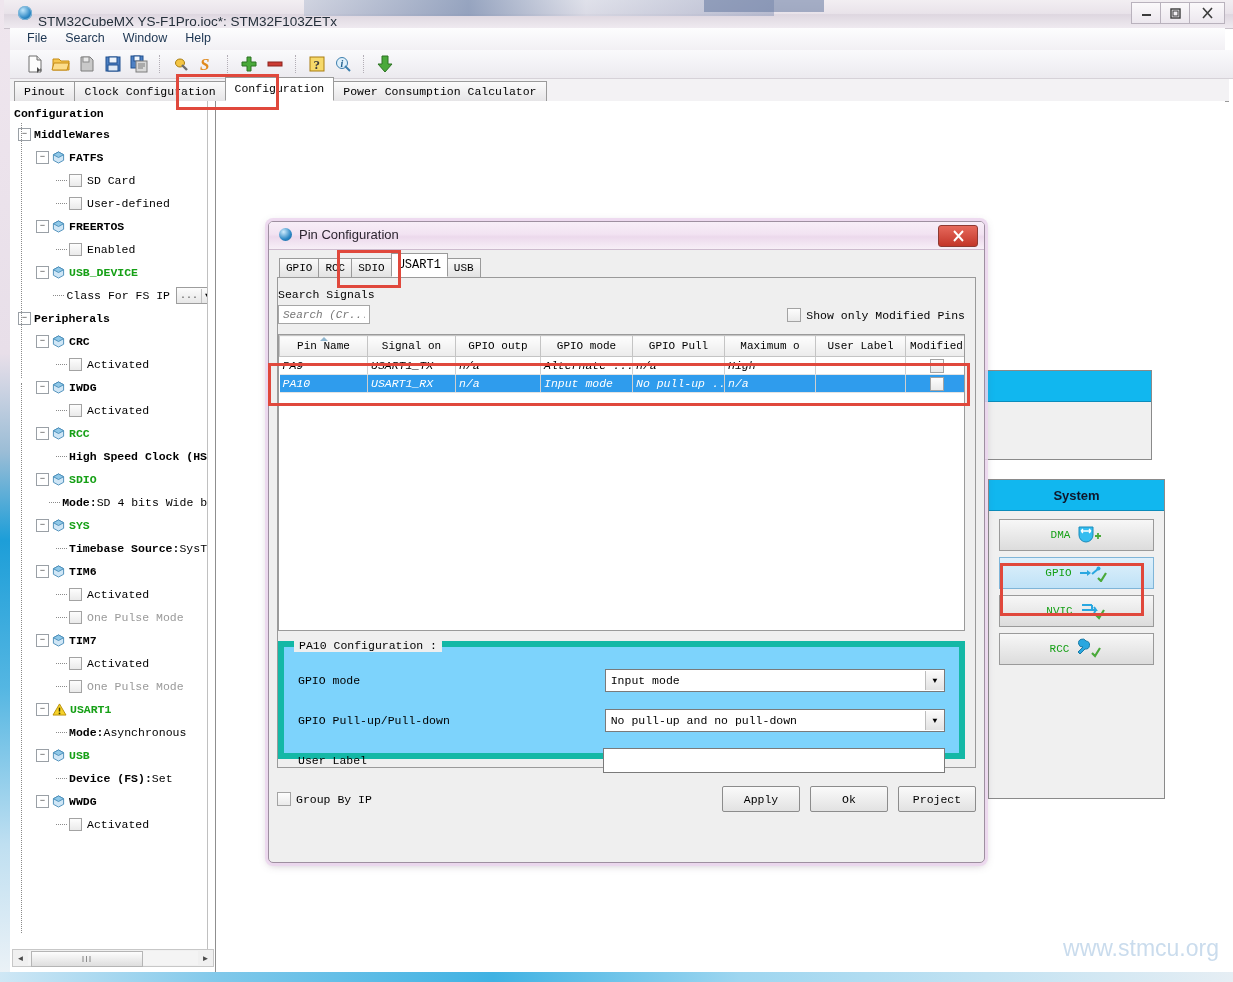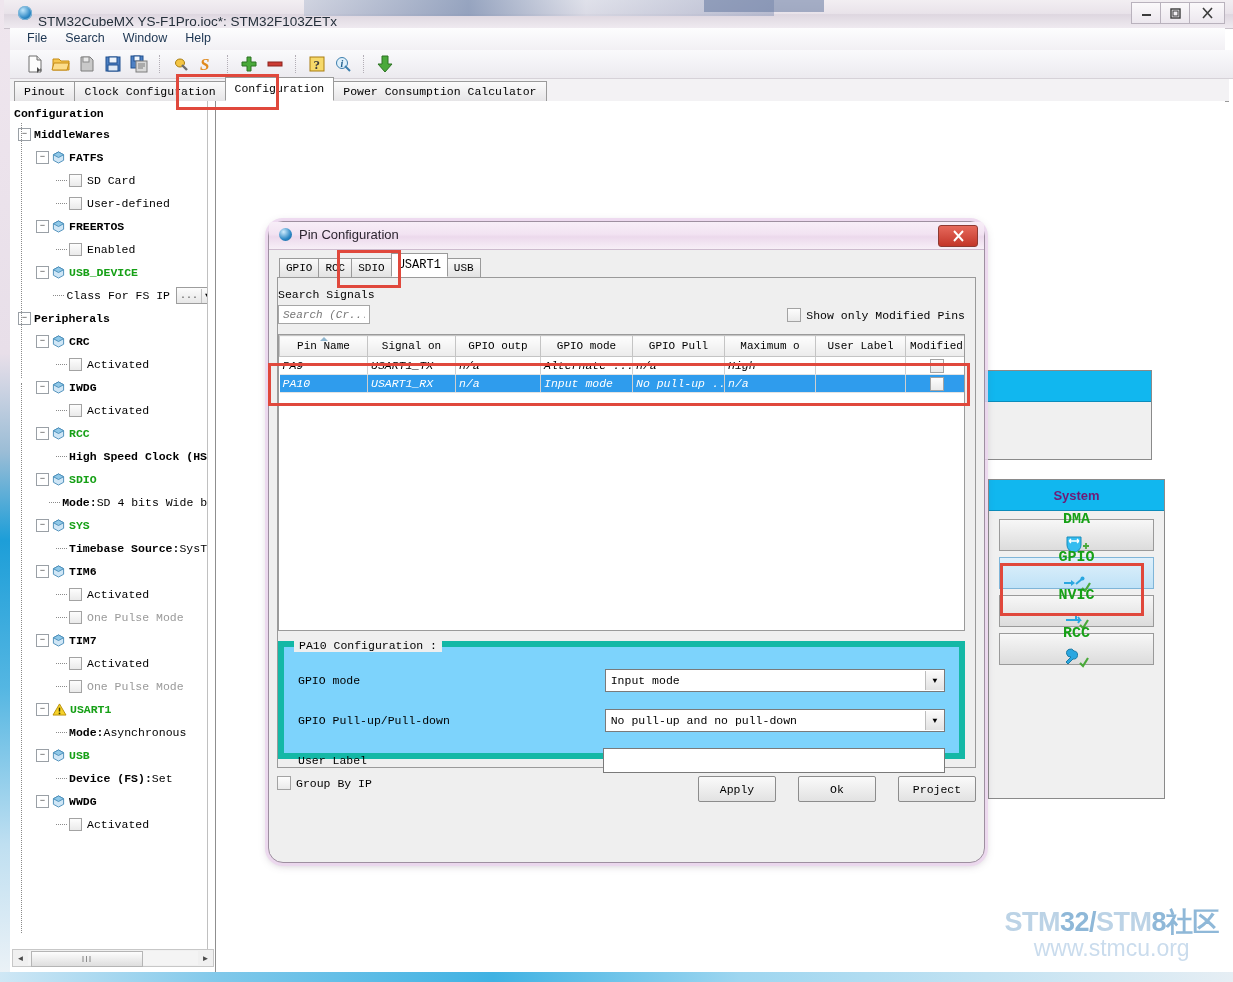--- a/index.html
+++ b/index.html
@@ -89,33 +89,33 @@
     background:#f0f0f0;border:1px solid #c7c7c7;display:flex;align-items:center;}
   .sb-arrow{width:15px;height:14px;display:flex;align-items:center;justify-content:center;font-size:8px;color:#4a4a4a;}
   .sb-track{flex:1;height:14px;background:#f4f4f4;position:relative;}
   .sb-thumb{position:absolute;left:3px;top:0;width:110px;height:14px;
     background:linear-gradient(to bottom,#fdfdfd,#dedede);border:1px solid #b5b5b5;
     display:flex;align-items:center;justify-content:center;color:#7a7a7a;font-size:9px;letter-spacing:1px;}
   #sb-vline{position:absolute;right:0;top:0;width:7px;height:848px;background:#fff;border-left:1px solid #c0c0c0;}
 
   
   .ip-block{position:absolute;background:#f0f0f0;border:1px solid #8a8a8a;}
-  .ip-head{height:30px;background:#11b7ef;color:#701a75;font-weight:bold;font-size:13px;
+  .ip-head{height:30px;background:#11b7ef;color:#0f172a;font-weight:bold;font-size:13px;
     display:flex;align-items:center;justify-content:center;border-bottom:1px solid #0b8cbb;
     font-family:"Liberation Sans",sans-serif;}
   .ip-body{padding:8px 10px;display:flex;flex-direction:column;gap:6px;}
   .ip-btn{height:30px;border:1px solid #9a9a9a;background:linear-gradient(to bottom,#f7f7f7,#dcdcdc);
     display:flex;align-items:center;justify-content:center;gap:6px;
-    font-family:"Liberation Mono","DejaVu Sans Mono",monospace;font-size:15px;color:#16a016;font-weight:bold;flex-direction:column;}
+    font-family:"Liberation Mono","DejaVu Sans Mono",monospace;font-size:11px;color:#16a016;font-weight:normal;}
   .ip-btn.sel{background:linear-gradient(to bottom,#dff0fb,#bfe2f7);border-color:#7fb5d8;}
   .ip-btn .lbl{color:#16a016;}
 
   
   #dialog{position:absolute;left:258px;top:221px;width:715px;height:640px;
-    background:#efefef;border:1px solid #9e8fa0;border-radius:15px;
+    background:#efefef;border:1px solid #9e8fa0;border-radius:5px;
     box-shadow:0 0 0 3px rgba(236,214,238,.85), 0 2px 9px rgba(90,70,95,.35);}
   #dlg-title{height:27px;border-radius:4px 4px 0 0;position:relative;
     background:linear-gradient(to bottom,#f8eef8 0%,#f2e3f2 45%,#ecd9ec 55%,#f7eff7 100%);
     border-bottom:1px solid #cdbbce;}
   #dlg-title .dico{position:absolute;left:10px;top:6px;width:13px;height:13px;border-radius:50%;
     background:radial-gradient(circle at 35% 30%,#cfecfd,#2a86c4 60%,#176090);}
   #dlg-title .dtxt{position:absolute;left:30px;top:5px;font-size:13px;color:#2c2630;font-family:"Liberation Sans",sans-serif;}
   #dlg-close{position:absolute;right:6px;top:3px;width:38px;height:20px;border:1px solid #8d3a33;border-radius:3px;
     background:linear-gradient(to bottom,#e6695c,#c3362a);color:#fff;font-size:12px;font-weight:bold;
     display:flex;align-items:center;justify-content:center;}
@@ -155,21 +155,21 @@
   .form-row{display:flex;align-items:center;height:30px;margin-bottom:10px;}
   .form-row .flabel{width:320px;font-family:"Liberation Mono","DejaVu Sans Mono",monospace;font-size:11.5px;}
   .combo{width:353px;height:21px;border:1px solid #7a7a7a;background:#fff;display:flex;align-items:center;
     font-family:"Liberation Mono","DejaVu Sans Mono",monospace;font-size:11.5px;}
   .combo .cv{padding-left:5px;flex:1;white-space:nowrap;overflow:hidden;}
   .combo .carr{width:18px;height:19px;display:flex;align-items:center;justify-content:center;font-size:8px;
     background:linear-gradient(to bottom,#fbfbfb,#e2e2e2);border-left:1px solid #bdbdbd;}
   .textfield{width:353px;height:21px;border:1px solid #7a7a7a;background:#fff;}
 
   
-  .dfooter{display:flex;align-items:flex-start;margin-top:8px;height:26px;gap:12px;}
+  .dfooter{display:flex;align-items:center;margin-top:18px;height:26px;}
   .btn{min-width:76px;height:24px;border:1px solid #8c8c8c;border-radius:2px;
     background:linear-gradient(to bottom,#fafafa,#e2e2e2);display:flex;align-items:center;justify-content:center;
     font-family:"Liberation Mono","DejaVu Sans Mono",monospace;font-size:11.5px;margin-left:10px;}
 
   
   .anno{position:absolute;border:3px solid #e0483c;pointer-events:none;z-index:50;}
 
   
   #watermark{position:absolute;right:14px;bottom:22px;text-align:center;
     font-family:"Liberation Sans",sans-serif;line-height:1.05;pointer-events:none;}
@@ -740,17 +740,16 @@
 
     </div>
   </div>
 
   <div class="anno" style="left:176px;top:74px;width:97px;height:30px;"></div>
   <div class="anno" style="left:337px;top:250px;width:58px;height:32px;"></div>
   <div class="anno" style="left:268px;top:363px;width:696px;height:37px;"></div>
   <div class="anno" style="left:1000px;top:563px;width:138px;height:47px;"></div>
 
   <div id="watermark">
-    <div id="wm1"><span>STM</span><span class="lt">32/</span><span>STM</span><span class="lt">8社区</span></div>
     <div id="wm2">www.stmcu.org</div>
   </div>
 
 </div>
 
 </body></html>

